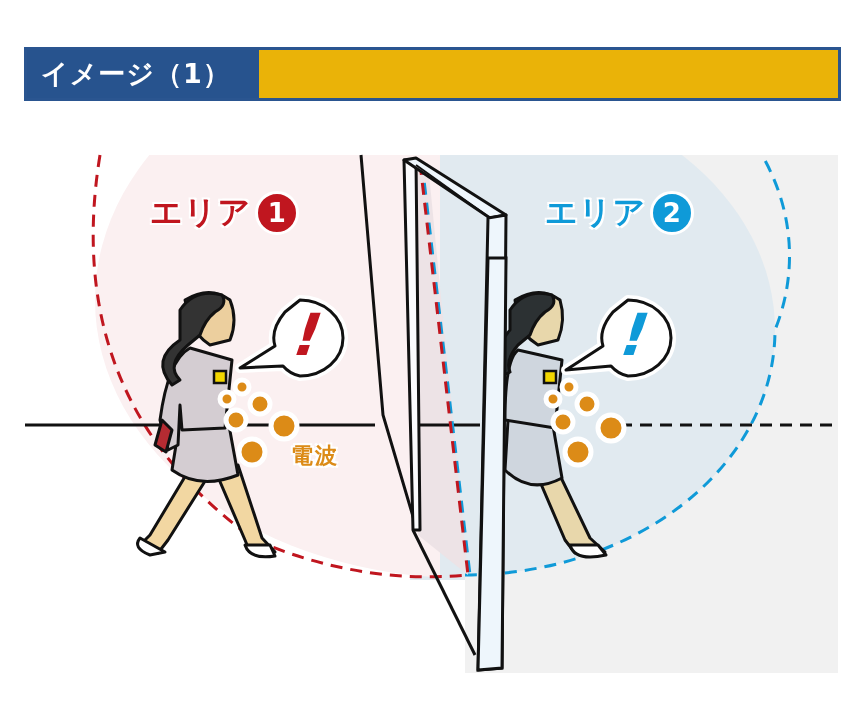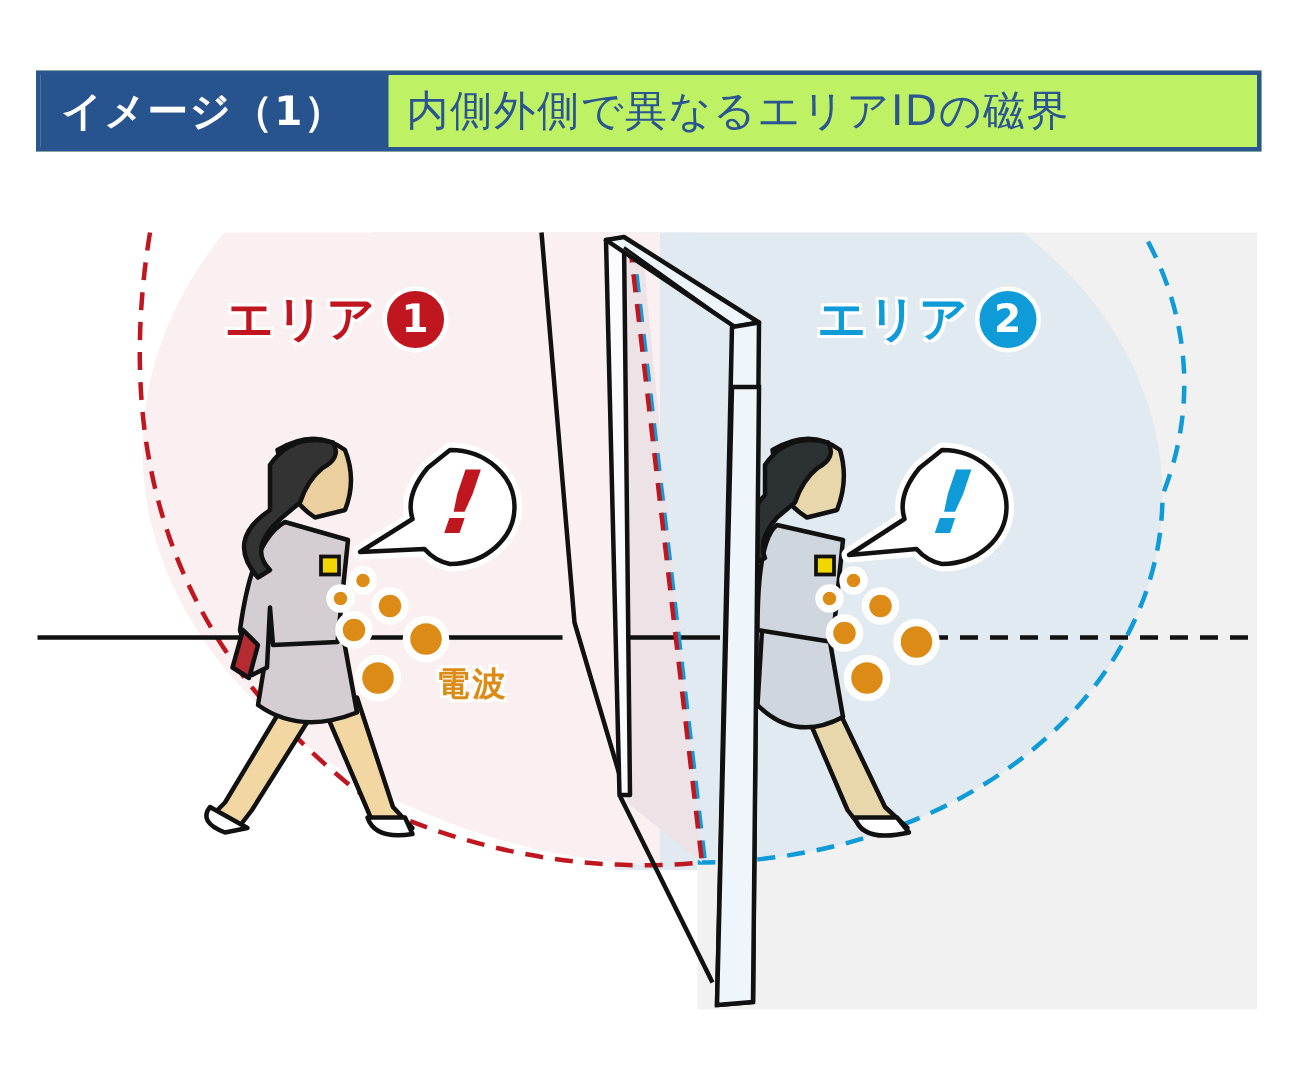--- a/index.html
+++ b/index.html
@@ -1,19 +1,19 @@
 <!DOCTYPE html>
 <html><head>
 <meta charset="utf-8">
 <style>
   html, body { margin: 0; padding: 0; background: #ffffff; }
   body { width: 865px; height: 721px; position: relative; overflow: hidden;
          font-family: "DejaVu Sans", "Liberation Sans", sans-serif; }
   .title-bar { position: absolute; left: 24px; top: 47px; width: 817px; height: 54px;
-               border: 3px solid #2a5590; box-sizing: border-box; display: flex; background: #bef264; }
+               border: 3px solid #2a5590; box-sizing: border-box; display: flex; background: #eab308; }
   .title-tag { background: #27538e; color: #fff; font-weight: bold; font-size: 27px;
                display: flex; align-items: center; padding: 0 10px 0 14px; width: 232px; box-sizing: border-box;
                letter-spacing: 1px; white-space: nowrap; }
   .title-text { color: #2a5590; font-size: 28px; display: flex; align-items: center;
                 padding-left: 12px; letter-spacing: 1px; white-space: nowrap; }
   svg.scene { position: absolute; left: 0; top: 0; }
   .area-label { position: absolute; font-weight: bold; font-size: 32px; letter-spacing: 1px;
                 display: flex; align-items: flex-end; white-space: nowrap;
                 text-shadow: 0 0 3px #fff, 0 0 3px #fff, 2px 2px 0 #fff, -2px -2px 0 #fff, 2px -2px 0 #fff, -2px 2px 0 #fff; }
   .area-label .num { display: inline-flex; width: 38px; height: 38px; border-radius: 50%;
@@ -25,21 +25,20 @@
   .area2 .num { background: #0f9ad8; }
   .wave-label { position: absolute; left: 291px; top: 441px; color: #dc8b17; font-weight: bold;
                 font-size: 22px; letter-spacing: 2px;
                 text-shadow: 2px 2px 0 #fff, -2px -2px 0 #fff, 2px -2px 0 #fff, -2px 2px 0 #fff; }
 </style>
 </head>
 <body>
 
 <div class="title-bar">
   <div class="title-tag">イメージ（1）</div>
-  <div class="title-text">内側外側で異なるエリアIDの磁界</div>
 </div>
 
 <svg class="scene" width="865" height="721" viewBox="0 0 865 721">
   <defs>
     <clipPath id="panel">
         <rect x="0" y="155" width="838" height="518"></rect>
       </clipPath>
     <clipPath id="leftHalf">
         <rect x="0" y="155" width="440" height="518"></rect>
       </clipPath>

